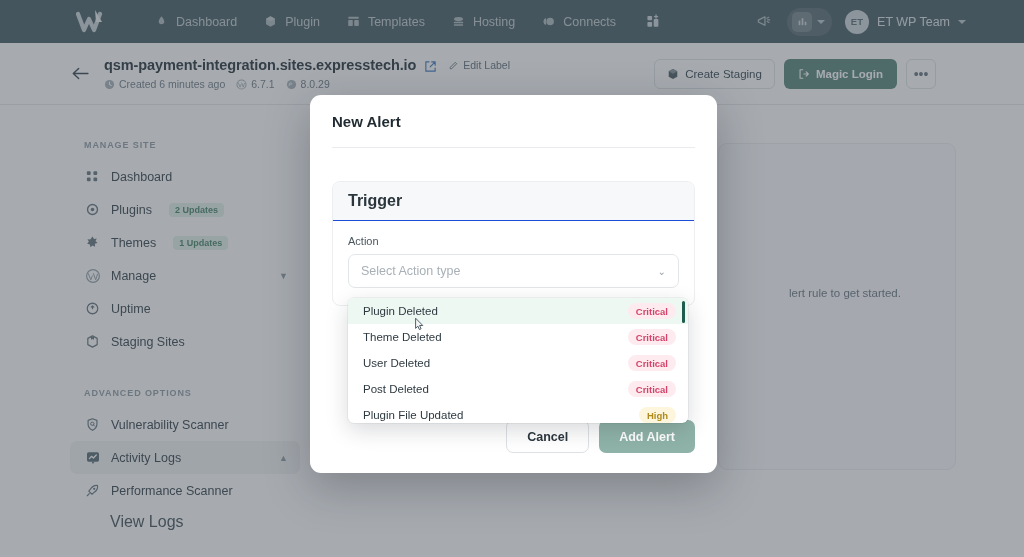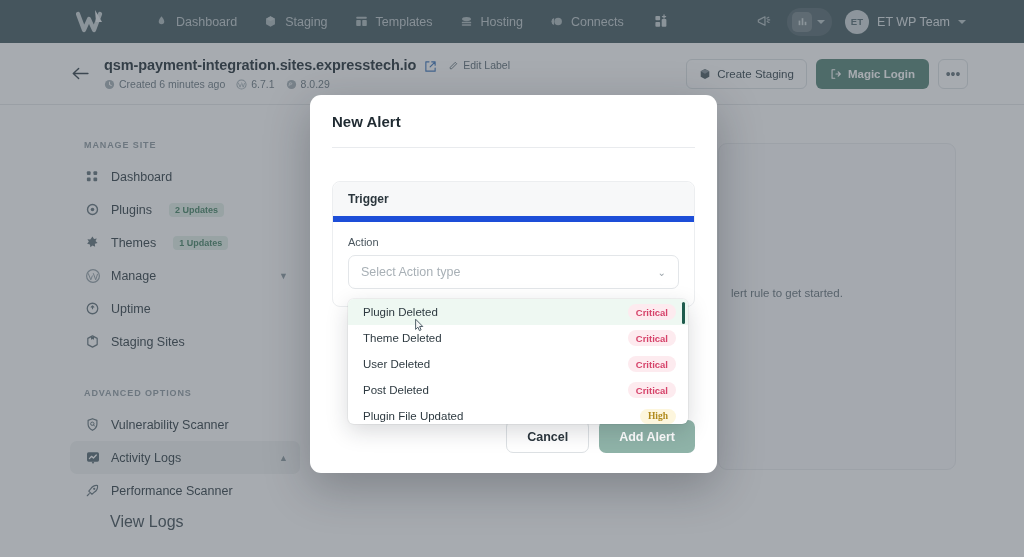--- a/index.html
+++ b/index.html
@@ -69,21 +69,21 @@
   .backarrow { margin-left: 70px; width: 20px; height: 20px; cursor: pointer;
                display:flex; align-items:center; justify-content:center; color:#3d4a52; font-size:17px;}
   .site-meta { margin-left: 14px; }
   .site-title-row { display: flex; align-items: center; gap: 8px; }
   .site-title { font-size: 14.5px; font-weight: 700; color: #2f3b42; letter-spacing: -.1px; }
   .ext-ico { width: 13px; height: 13px; color: #4a7fc1; cursor: pointer; }
   .edit-label { display: flex; align-items: center; gap: 4px; color: #66757e; font-size: 10.5px; cursor: pointer; margin-left: 4px; }
   .site-sub { display: flex; align-items: center; gap: 11px; margin-top: 5px; }
   .sub-item { display: flex; align-items: center; gap: 4px; color: #76838b; font-size: 10.5px; }
   .sub-ico { width: 11px; height: 11px; display:inline-flex; align-items:center; justify-content:center; }
-  .header-actions { margin-left: auto; margin-right: 56px; display: flex; align-items: center; gap: 9px; }
+  .header-actions { margin-left: auto; margin-right: 88px; display: flex; align-items: center; gap: 9px; }
   .btn-ghost {
     height: 30px; padding: 0 12px; border: 1px solid #dfe3e6; border-radius: 6px;
     background: #fff; color: #3f4e56; font-size: 11.5px;
     display: flex; align-items: center; gap: 6px; cursor: pointer;
   }
   .btn-primary {
     height: 30px; padding: 0 14px; border-radius: 6px;
     background: #5d8a7e; color: #ffffff; font-size: 11.5px; font-weight: 600;
     display: flex; align-items: center; gap: 6px; cursor: pointer; border: none;
   }
@@ -114,44 +114,44 @@
   }
   .chev { margin-left: auto; color: #93a0a7; font-size: 9px; }
   .side-sub { font-size: 16px; color: #4b585f; padding: 6px 0 0 40px; cursor: pointer; }
 
   
   .right-card {
     position: absolute; left: 718px; top: 38px; width: 238px; height: 327px;
     background: #fcfcfd; border: 1px solid #edeff1; border-radius: 9px;
   }
   .empty-text {
-    position: absolute; left: 0; top: 143px; width: 100%;
-    text-align: left; font-size: 11.5px; color: #6f7c84; padding: 0 12px;
+    position: absolute; left: 8px; top: 143px; width: 100%;
+    text-align: center; font-size: 11.5px; color: #6f7c84; padding: 0 12px;
   }
 
   
   .overlay {
     position: absolute; inset: 0; background: rgba(60,68,80,.45); z-index: 40;
   }
 
   
   .modal {
     position: absolute; left: 310px; top: 95px; width: 407px; height: 378px;
     background: #ffffff; border-radius: 11px; z-index: 50;
     box-shadow: 0 14px 46px rgba(20,26,34,.28);
     display: flex; flex-direction: column;
   }
   .modal-head { padding: 18px 22px 16px 22px; }
   .modal-title { font-size: 15px; font-weight: 700; color: #1f2a31; }
   .modal-rule { margin: 17px 0 0 0; height: 1px; background: #e9ebee; }
   .modal-body { padding: 17px 22px 0 22px; position: relative; flex: 1; }
   .panel { border: 1px solid #eceef0; border-radius: 8px; overflow: visible; }
   .panel-head {
-    background: #f7f8f9; border-bottom: 6px solid #1d4ed8;
-    padding: 10px 15px; font-size: 12px; font-weight: 700; color: #2b363d;
+    background: #f7f8f9; border-bottom: 1px solid #1d4ed8;
+    padding: 10px 15px; font-size: 16px; font-weight: 700; color: #2b363d;
     border-radius: 8px 8px 0 0;
   }
   .panel-body { padding: 14px 15px 17px 15px; position: relative; }
   .field-label { font-size: 11px; color: #4a565e; margin-bottom: 7px; }
   .select-box {
     height: 34px; border: 1px solid #e3e6e9; border-radius: 7px;
     display: flex; align-items: center; padding: 0 12px;
     font-size: 12.5px; color: #a8b0b6; cursor: pointer; background: #fff;
   }
   .select-box .sel-caret { margin-left: auto; color: #9aa3a9; font-size: 10px; }
@@ -168,21 +168,21 @@
     display: flex; align-items: center; height: 26px;
     padding: 0 12px 0 15px; cursor: pointer;
   }
   .dd-item.hl { background: #eef8f2; }
   .dd-name { font-size: 11.5px; color: #2e3a41; }
   .sev {
     margin-left: auto; font-size: 9.5px; font-weight: 600;
     padding: 2.5px 8px; border-radius: 9px;
   }
   .sev.critical { background: #fdebef; color: #d6436a; }
-  .sev.high { background: #fdf6dd; color: #b08a1c; font-family: Liberation Serif, serif; }
+  .sev.high { background: #fdf6dd; color: #b08a1c; }
   .dd-thumb {
     position: absolute; right: 3px; top: 3px; width: 3px; height: 22px;
     background: #1f5c4d; border-radius: 2px;
   }
   .cursor-ptr { position: absolute; left: 63px; top: 17px; z-index: 30; pointer-events: none; }
 
   .modal-foot {
     padding: 0 22px 20px 22px; display: flex; justify-content: flex-end; gap: 10px; align-items: center;
   }
   .btn-cancel {
@@ -216,21 +216,21 @@
         </span>
         <span>Dashboard</span>
       </div>
       <div class="navitem">
         <span class="ico">
           <svg width="13" height="13" viewBox="0 0 16 16">
               <path d="M8 1.5l5.5 3v7L8 14.5 2.5 11.5v-7z" fill="#cdd6d8"></path>
               <path d="M8 1.5l5.5 3L8 7.8 2.5 4.5z" fill="#e2e9ea"></path>
             </svg>
         </span>
-        <span>Staging</span>
+        <span>Plugin</span>
       </div>
       <div class="navitem">
         <span class="ico">
           <svg width="13" height="13" viewBox="0 0 16 16">
               <rect x="1.5" y="2" width="13" height="2.6" rx="1" fill="#cdd6d8"></rect>
               <rect x="1.5" y="6" width="5.6" height="7.5" rx="1" fill="#cdd6d8"></rect>
               <rect x="8.9" y="6" width="5.6" height="7.5" rx="1" fill="#cdd6d8"></rect>
             </svg>
         </span>
         <span>Templates</span>

